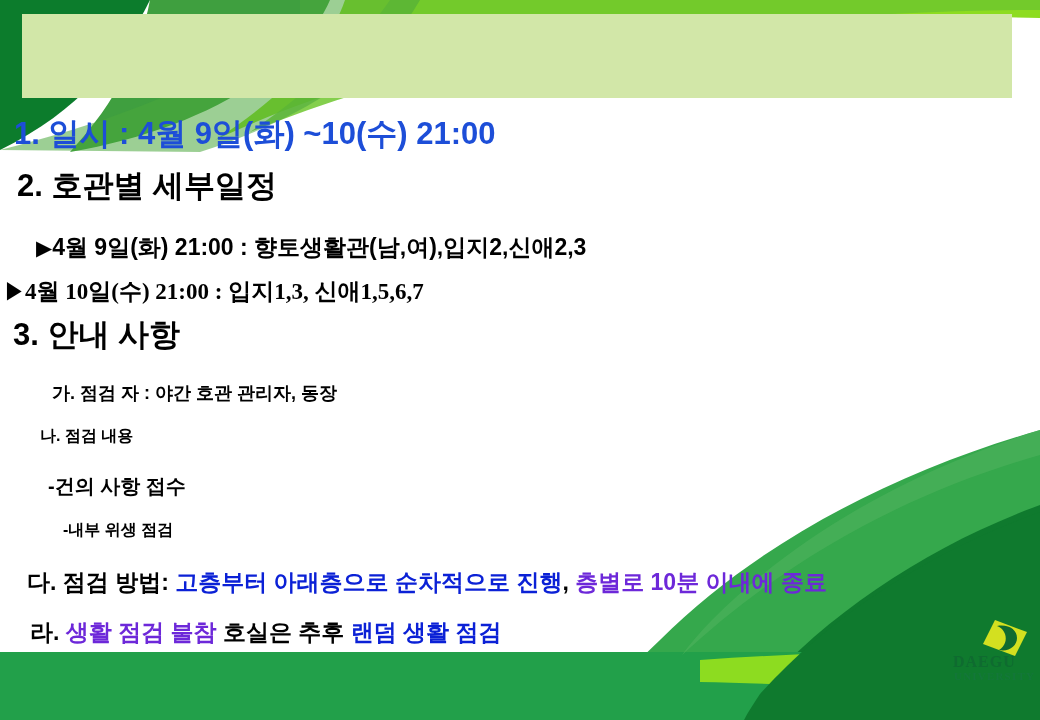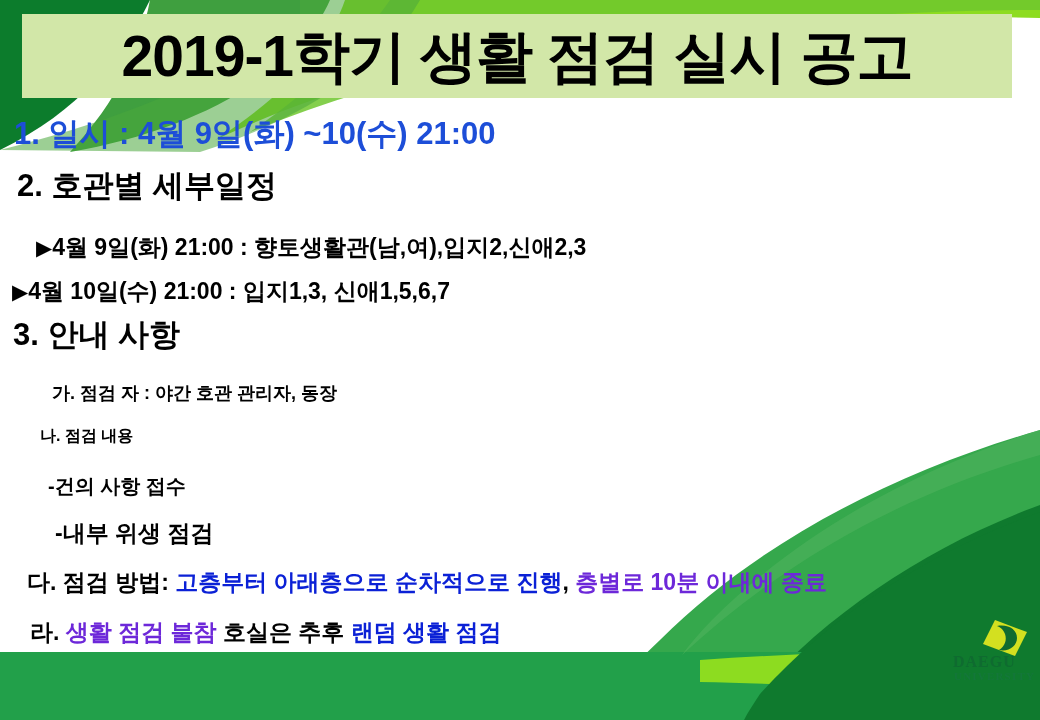--- a/index.html
+++ b/index.html
@@ -83,23 +83,24 @@
   }
   .l-bullet1 {
     position: absolute;
     left: 12px;
     top: 132px;
     font-size: 23px;
     margin-left: 24px;
   }
   .l-bullet2 {
     position: absolute;
-    left: 12px;
+    left: 4px;
     top: 176px;
     font-size: 23px;
+    font-family: Liberation Serif, serif;
   }
   .l-heading3 {
     position: absolute;
     left: 13px;
     top: 215px;
     font-size: 31px;
   }
   .l-sub-a {
     position: absolute;
     left: 52px;
@@ -114,23 +115,23 @@
     text-align: center;
   }
   .l-dash1 {
     position: absolute;
     left: 48px;
     top: 372px;
     font-size: 20px;
   }
   .l-dash2 {
     position: absolute;
-    left: 55px;
+    left: 63px;
     top: 418px;
-    font-size: 23px;
+    font-size: 16px;
   }
   .l-sub-c {
     position: absolute;
     left: 27px;
     top: 467px;
     font-size: 23px;
   }
   .l-sub-d {
     position: absolute;
     left: 30px;
@@ -207,21 +208,20 @@
     <path d="M0,652 L1040,652 L1040,720 L0,720 Z" fill="#22a04a"></path>
 
     <path d="M700,660 C820,652 940,648 1040,648 L1040,700 C930,690 800,684 700,682 Z" fill="#8ddc20"></path>
 
     <path d="M1040,512 C928,552 828,618 760,694 C754,703 748,712 744,720 L1040,720 Z" fill="#0f7a2e"></path>
 
     <path d="M1040,430 C912,470 798,534 712,620 C700,632 690,644 682,655 C778,566 896,496 1040,455 Z" fill="#49b05a" opacity="0.75"></path>
   </svg>
 
   <div class="title-band"></div>
-  <div class="title-text">2019-1학기 생활 점검 실시 공고</div>
 
   <div class="content">
 
     <div class="line l-heading1">1. 일시 : 4월 9일(화) ~10(수) 21:00</div>
 
     <div class="line l-heading2">2. 호관별 세부일정</div>
 
     <div class="line l-bullet1">
       <span class="tri">▶</span><span>4월 9일(화) 21:00 : 향토생활관(남,여),입지2,신애2,3</span>
     </div>

